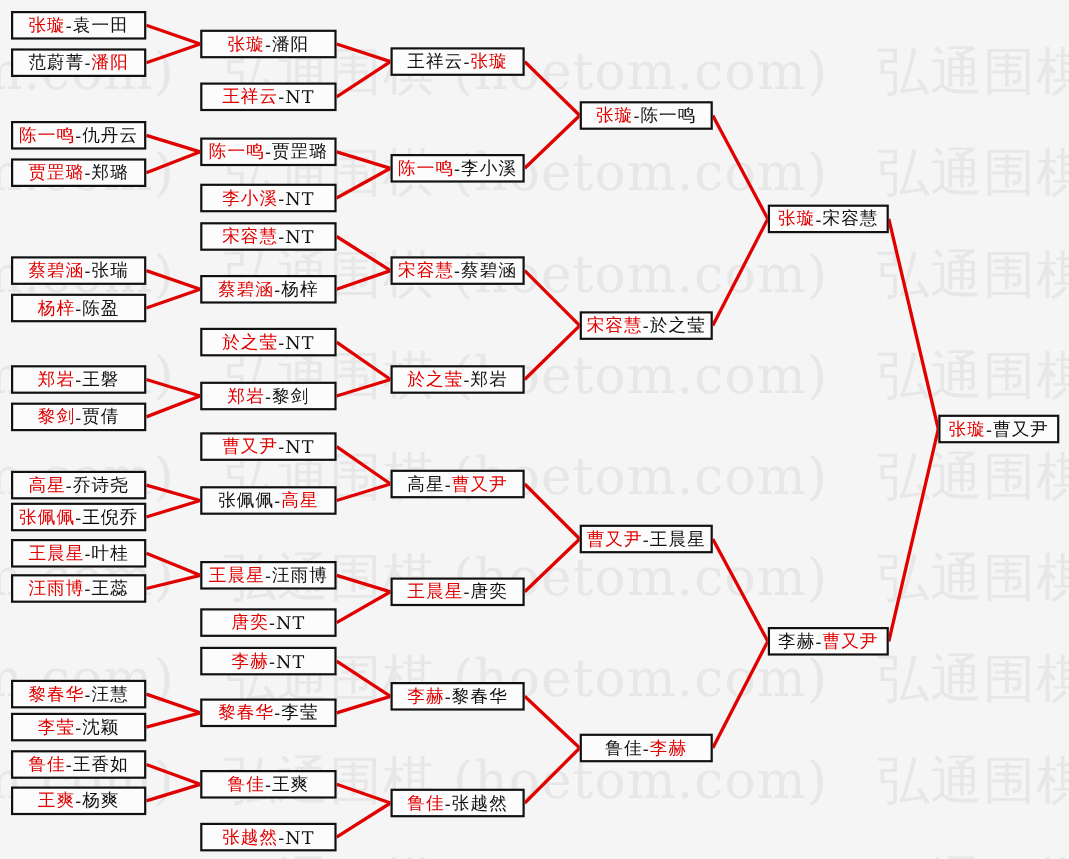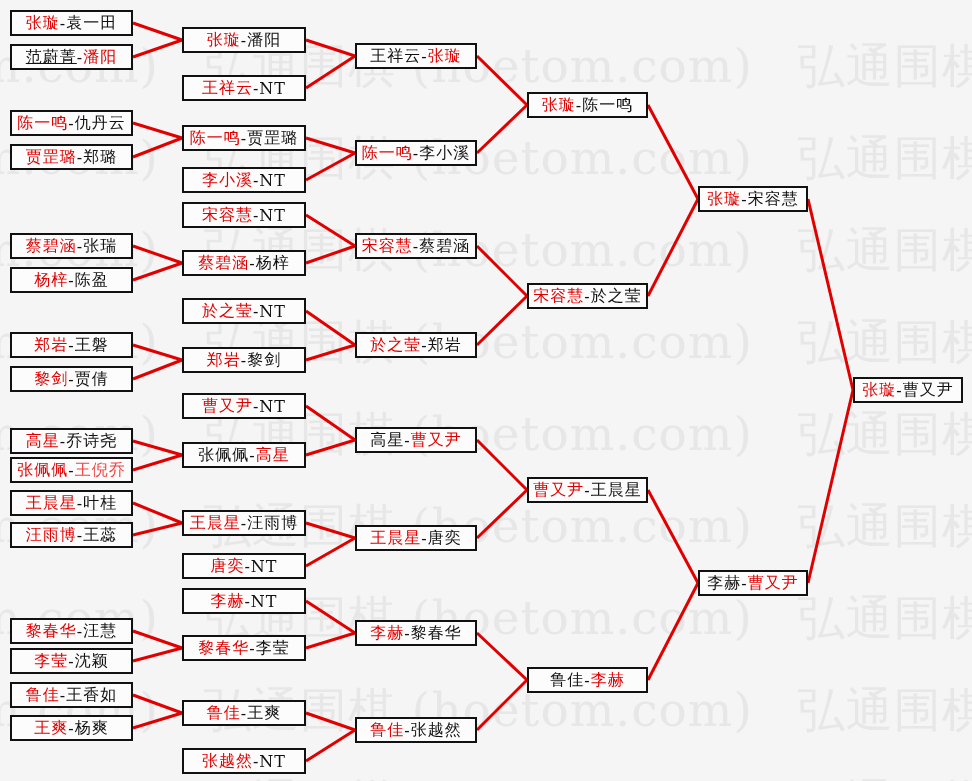--- a/index.html
+++ b/index.html
@@ -99,21 +99,21 @@
       <line x1="808" y1="199" x2="853" y2="390" stroke="#e10000" stroke-width="3"></line>
       <line x1="808" y1="583" x2="853" y2="390" stroke="#e10000" stroke-width="3"></line>
     </svg>
   <div class="boxes-layer">
       <div class="match" style="left: 10px; top: 10px; width: 123px; height: 26px; background: rgb(252, 252, 252); border-color: rgb(17, 17, 17);">
         <span style="color: rgb(224, 0, 0);">张璇</span>
         <span style="color: rgb(17, 17, 17);">-</span>
         <span style="color: rgb(17, 17, 17);">袁一田</span>
       </div>
       <div class="match" style="left: 10px; top: 44px; width: 123px; height: 26px; background: rgb(252, 252, 252); border-color: rgb(17, 17, 17);">
-        <span style="color: rgb(17, 17, 17); text-decoration: underline;">范蔚菁</span>
+        <span style="color: rgb(17, 17, 17);">范蔚菁</span>
         <span style="color: rgb(17, 17, 17);">-</span>
         <span style="color: rgb(224, 0, 0);">潘阳</span>
       </div>
       <div class="match" style="left: 10px; top: 110px; width: 123px; height: 26px; background: rgb(252, 252, 252); border-color: rgb(17, 17, 17);">
         <span style="color: rgb(224, 0, 0);">陈一鸣</span>
         <span style="color: rgb(17, 17, 17);">-</span>
         <span style="color: rgb(17, 17, 17);">仇丹云</span>
       </div>
       <div class="match" style="left: 10px; top: 144px; width: 123px; height: 26px; background: rgb(252, 252, 252); border-color: rgb(17, 17, 17);">
         <span style="color: rgb(224, 0, 0);">贾罡璐</span>
@@ -141,21 +141,21 @@
         <span style="color: rgb(17, 17, 17);">贾倩</span>
       </div>
       <div class="match" style="left: 10px; top: 428px; width: 123px; height: 26px; background: rgb(252, 252, 252); border-color: rgb(17, 17, 17);">
         <span style="color: rgb(224, 0, 0);">高星</span>
         <span style="color: rgb(17, 17, 17);">-</span>
         <span style="color: rgb(17, 17, 17);">乔诗尧</span>
       </div>
       <div class="match" style="left: 10px; top: 457px; width: 123px; height: 26px; background: rgb(252, 252, 252); border-color: rgb(17, 17, 17);">
         <span style="color: rgb(224, 0, 0);">张佩佩</span>
         <span style="color: rgb(17, 17, 17);">-</span>
-        <span style="color: #ef4444;">王倪乔</span>
+        <span style="color: #000000;">王倪乔</span>
       </div>
       <div class="match" style="left: 10px; top: 490px; width: 123px; height: 26px; background: rgb(252, 252, 252); border-color: rgb(17, 17, 17);">
         <span style="color: rgb(224, 0, 0);">王晨星</span>
         <span style="color: rgb(17, 17, 17);">-</span>
         <span style="color: rgb(17, 17, 17);">叶桂</span>
       </div>
       <div class="match" style="left: 10px; top: 522px; width: 123px; height: 26px; background: rgb(252, 252, 252); border-color: rgb(17, 17, 17);">
         <span style="color: rgb(224, 0, 0);">汪雨博</span>
         <span style="color: rgb(17, 17, 17);">-</span>
         <span style="color: rgb(17, 17, 17);">王蕊</span>

